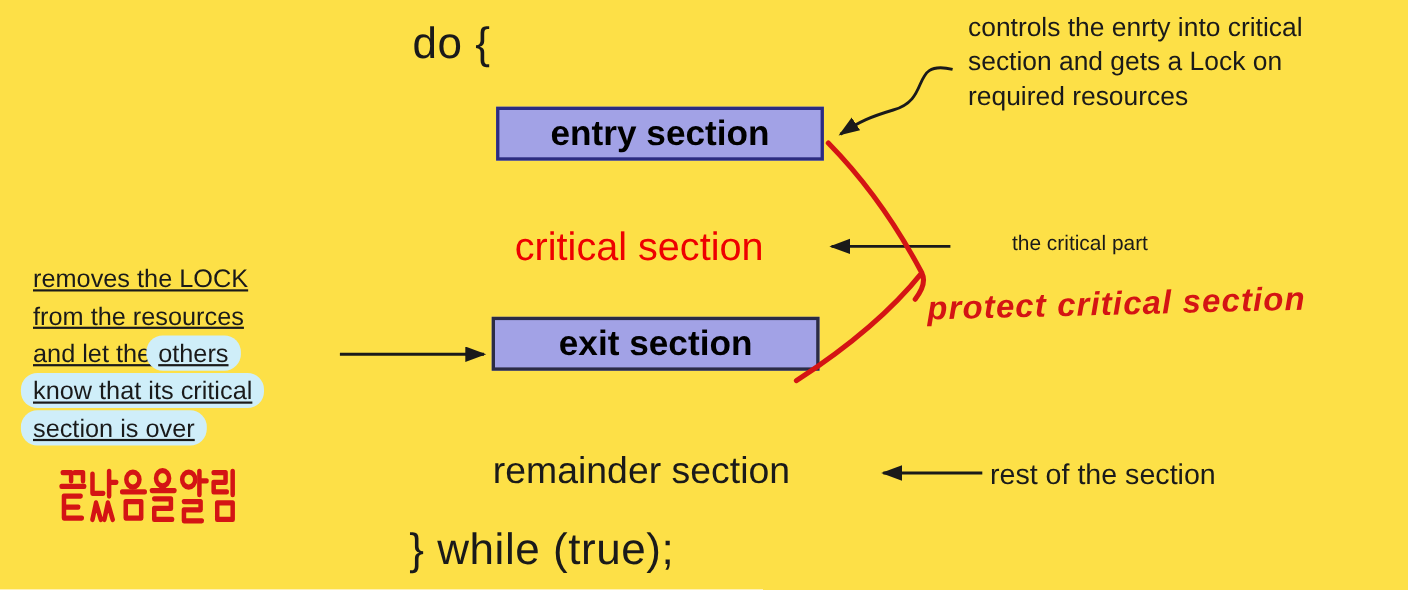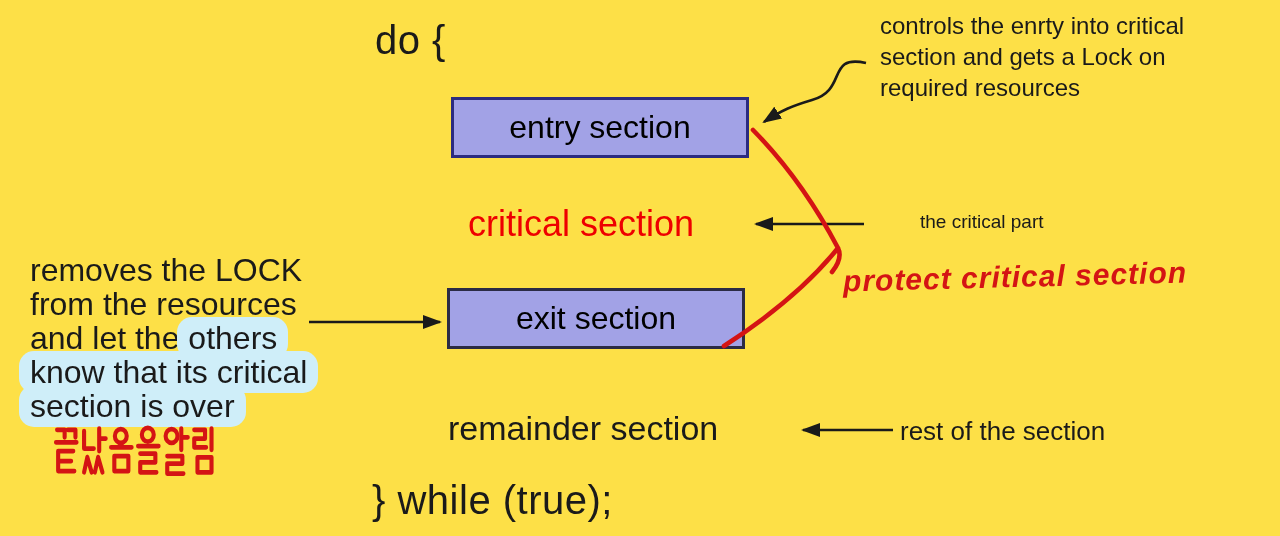--- a/index.html
+++ b/index.html
@@ -17,37 +17,37 @@
     font-family:"Liberation Sans", sans-serif;color:var(--text-black);}
   .canvas{position:relative;width:1280px;height:536px;background:#fde047;}
 
   .abs{position:absolute;}
 
   .code{font-size:40px;color:var(--text-black);letter-spacing:0.5px;}
   #do-open{left:375px;top:18px;}
   #while-close{left:372px;top:478px;}
 
   .section-box{
-    position:absolute;width:298px;height:61px;
+    position:absolute;width:298px;height:49px;
     background:var(--box-fill);
     display:flex;align-items:center;justify-content:center;
-    font-size:32px;color:#000;
+    font-size:32px;color:#000;font-weight:bold;
   }
   #entry-box{left:451px;top:97px;border:3px solid var(--box-border-entry);}
   #exit-box{left:447px;top:288px;border:3px solid var(--box-border-exit);}
 
   #critical-label{left:468px;top:203px;font-size:36px;color:var(--text-red);}
   #remainder-label{left:448px;top:409px;font-size:34px;color:var(--text-black);}
 
   .note{color:var(--text-black);}
   #entry-note{left:880px;top:10px;font-size:24px;line-height:31px;}
   #critical-note{left:920px;top:211px;font-size:19px;}
   #remainder-note{left:900px;top:416px;font-size:26px;}
 
-  #exit-note{left:30px;top:253px;font-size:32px;line-height:34px;width:330px;}
+  #exit-note{left:30px;top:236px;font-size:23px;line-height:34px;width:330px;text-decoration:underline;}
   #exit-note .hl:not(:empty){
     background:var(--highlight);
     padding:3px 11px;margin:0 -11px;
     border-radius:15px;
     box-decoration-break:clone;
   }
 
   #protect-note{
     left:843px;top:260px;font-size:30px;font-weight:600;font-style:italic;
     color:var(--red-ink);letter-spacing:1px;transform:rotate(-1.5deg);

